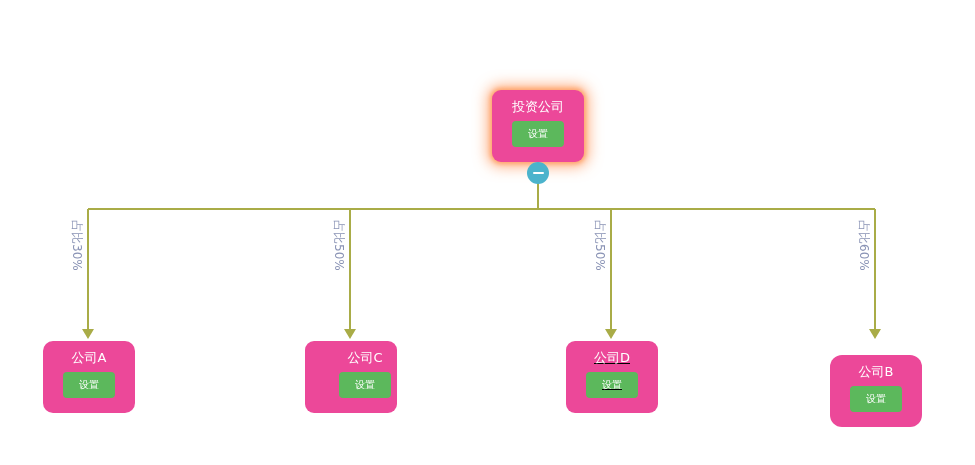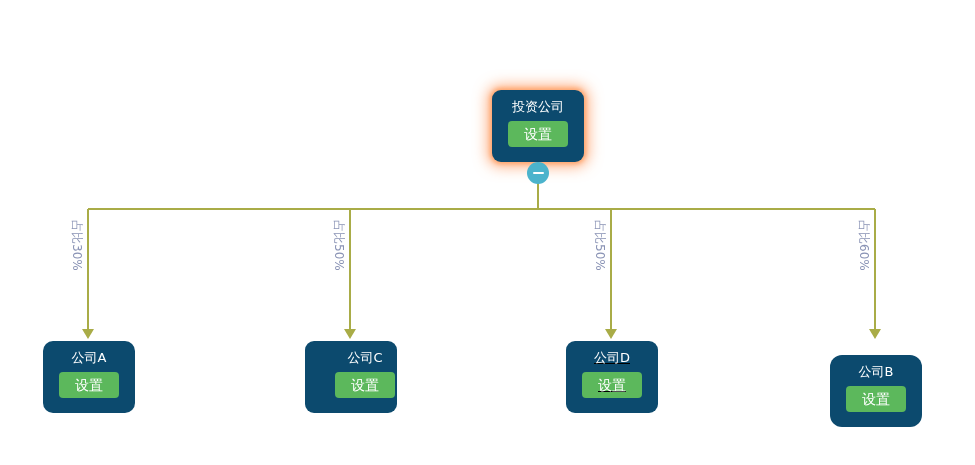--- a/index.html
+++ b/index.html
@@ -28,21 +28,21 @@
     height: 465px;
     pointer-events: none;
   }
 
   
   .node {
     position: absolute;
     width: 92px;
     height: 72px;
     box-sizing: border-box;
-    background: #0c4a6e;
+    background: #ec4899;
     border-radius: 9px;
     display: flex;
     flex-direction: column;
     align-items: center;
     justify-content: flex-start;
     padding-top: 9px;
     z-index: 4;
   }
   .node.root {
     box-shadow: 0 0 14px 5px rgba(255,150,90,0.70),
@@ -52,21 +52,21 @@
     color: #ffffff;
     font-size: 13px;
     line-height: 16px;
     letter-spacing: 0px;
     white-space: nowrap;
     margin-bottom: 6px;
   }
   .node-btn {
     background: #5cb85c;
     color: #ffffff;
-    font-size: 14px;
+    font-size: 10px;
     line-height: 14px;
     border: none;
     border-radius: 4px;
     padding: 6px 16px;
     cursor: pointer;
     font-family: "DejaVu Sans", "Liberation Sans", sans-serif;
     white-space: nowrap;
   }
 
   

